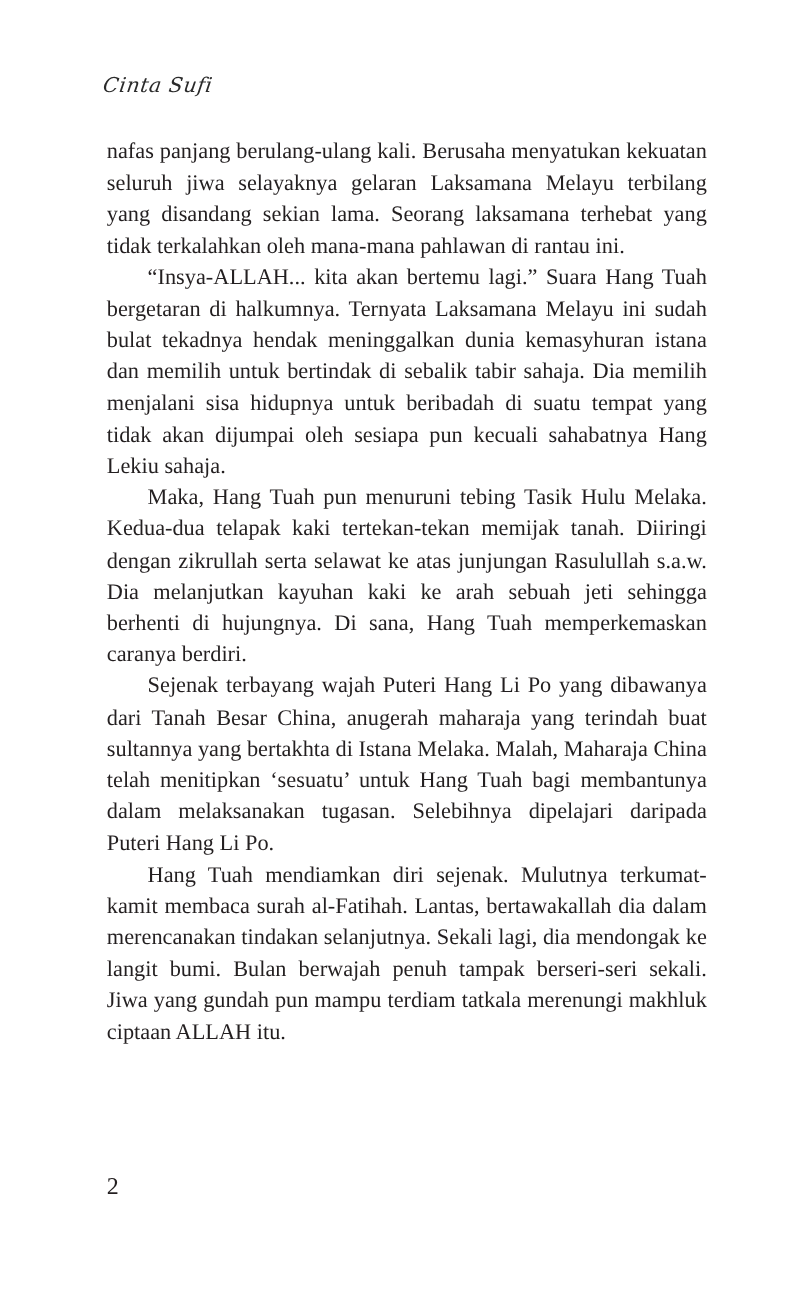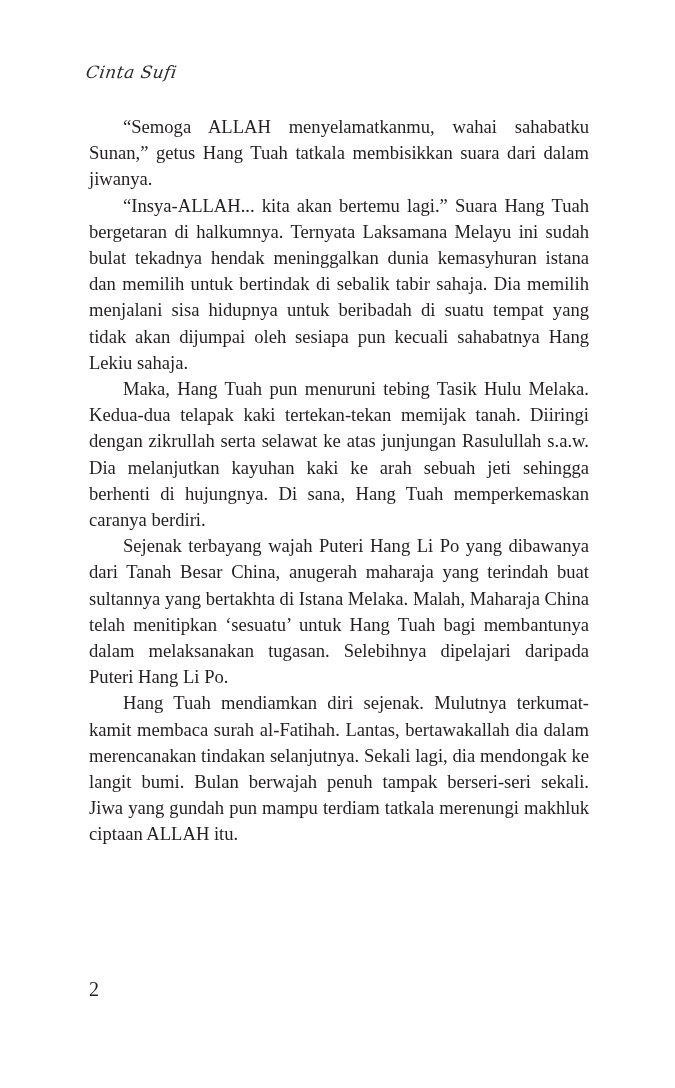--- a/index.html
+++ b/index.html
@@ -50,20 +50,20 @@
       font-size: 20px;
       color: #231f20;
     }
   </style>
 </head>
 <body>
 
 <div class="running-head">Cinta Sufi</div>
 
 <div class="body-text">
-  <p class="indent">“Semoga ALLAH menyelamatkanmu, wahai sahabatku Sunan,” getus Hang Tuah tatkala membisikkan suara dari dalam jiwanya.</p>
+  <p>nafas panjang berulang-ulang kali. Berusaha menyatukan kekuatan seluruh jiwa selayaknya gelaran Laksamana Melayu terbilang yang disandang sekian lama. Seorang laksamana terhebat yang tidak terkalahkan oleh mana-mana pahlawan di rantau ini.</p>
   <p class="indent">“Insya-ALLAH... kita akan bertemu lagi.” Suara Hang Tuah bergetaran di halkumnya. Ternyata Laksamana Melayu ini sudah bulat tekadnya hendak meninggalkan dunia kemasyhuran istana dan memilih untuk bertindak di sebalik tabir sahaja. Dia memilih menjalani sisa hidupnya untuk beribadah di suatu tempat yang tidak akan dijumpai oleh sesiapa pun kecuali sahabatnya Hang Lekiu sahaja.</p>
   <p class="indent">Maka, Hang Tuah pun menuruni tebing Tasik Hulu Melaka. Kedua-dua telapak kaki tertekan-tekan memijak tanah. Diiringi dengan zikrullah serta selawat ke atas junjungan Rasulullah s.a.w. Dia melanjutkan kayuhan kaki ke arah sebuah jeti sehingga berhenti di hujungnya. Di sana, Hang Tuah memperkemaskan caranya berdiri.</p>
   <p class="indent">Sejenak terbayang wajah Puteri Hang Li Po yang dibawanya dari Tanah Besar China, anugerah maharaja yang terindah buat sultannya yang bertakhta di Istana Melaka. Malah, Maharaja China telah menitipkan ‘sesuatu’ untuk Hang Tuah bagi membantunya dalam melaksanakan tugasan. Selebihnya dipelajari daripada Puteri Hang Li Po.</p>
   <p class="indent">Hang Tuah mendiamkan diri sejenak. Mulutnya terkumat-kamit membaca surah al-Fatihah. Lantas, bertawakallah dia dalam merencanakan tindakan selanjutnya. Sekali lagi, dia mendongak ke langit bumi. Bulan berwajah penuh tampak berseri-seri sekali. Jiwa yang gundah pun mampu terdiam tatkala merenungi makhluk ciptaan ALLAH itu.</p>
 </div>
 
 <div class="folio">2</div>
 
 </body></html>

